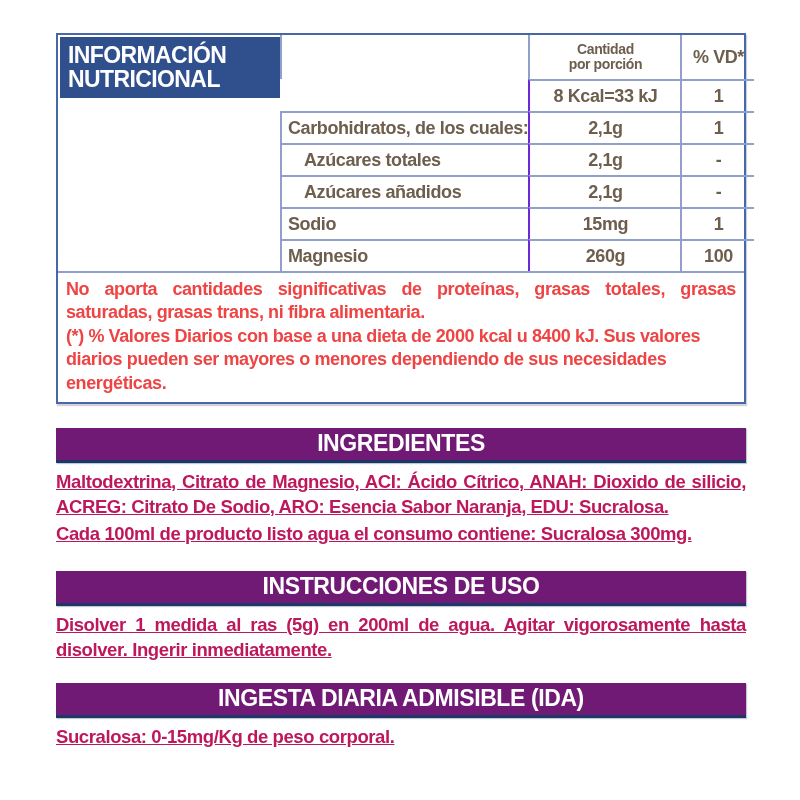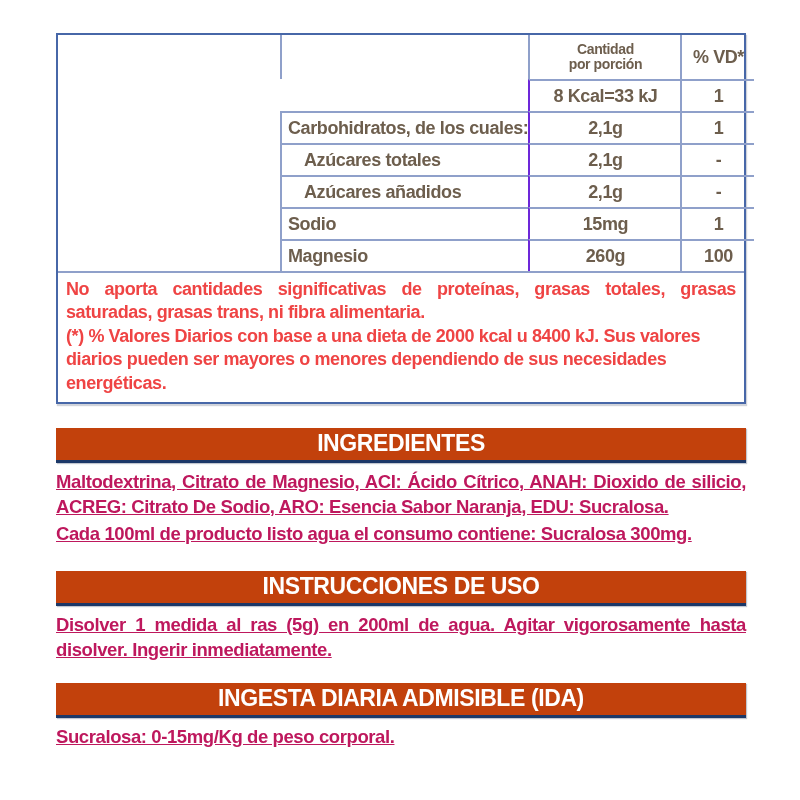--- a/index.html
+++ b/index.html
@@ -73,21 +73,21 @@
     font-weight: 700;
     font-size: 18px;
     line-height: 1.3;
     letter-spacing: -0.4px;
   }
   .footnote p.just { text-align: justify; }
 
   
   .banner {
     margin-top: 24px;
-    background: #c2410c;
+    background: #701a75;
     border-bottom: 3px solid #1c3868;
     box-shadow: 1px 1px 1px rgba(120,130,150,0.45);
     height: 32px;
     display: flex; align-items: center; justify-content: center;
     color: #ffffff;
     font-weight: 700;
     font-size: 23px;
     letter-spacing: -0.4px;
   }
   .section-text { margin-top: 7px; }
@@ -105,20 +105,24 @@
 </style>
 </head>
 <body>
 
 <div class="sheet">
 
   <div class="nutri-box">
     <div class="nutri-grid">
 
       <div class="cell-left">
+        <div class="info-title">
+          <div>INFORMACIÓN</div>
+          <div>NUTRICIONAL</div>
+        </div>
       </div>
 
       <div class="hcell hname"></div>
       <div class="hcell hamount">Cantidad
 por porción</div>
       <div class="hcell hdv">% VD*</div>
 
       <div class="acell">8 Kcal=33 kJ</div>
       <div class="dcell">1</div>
 

